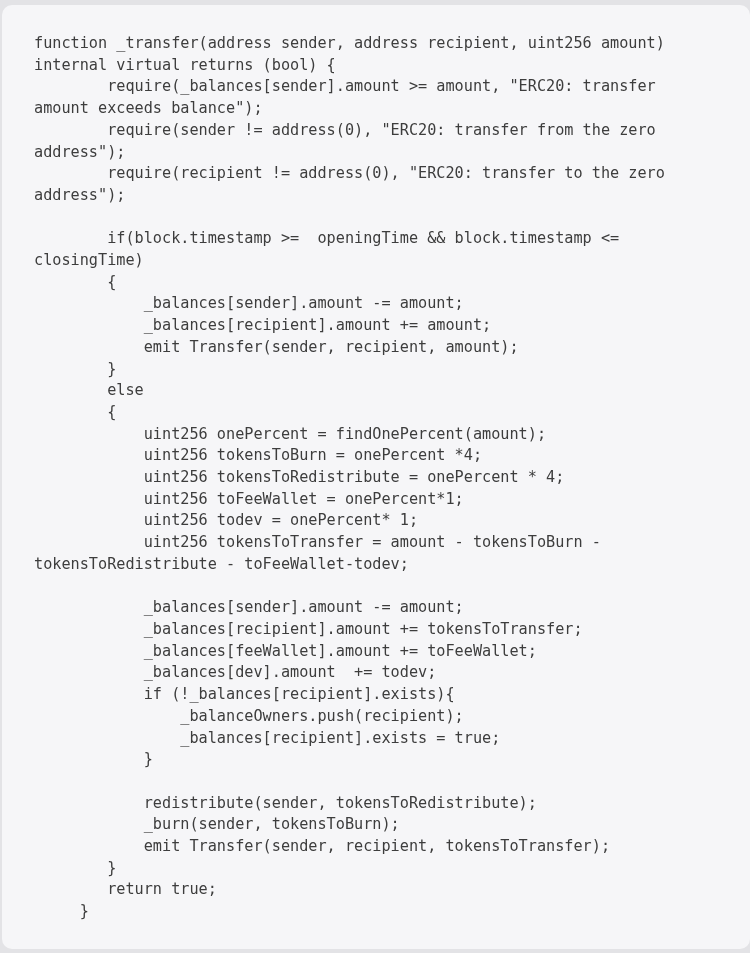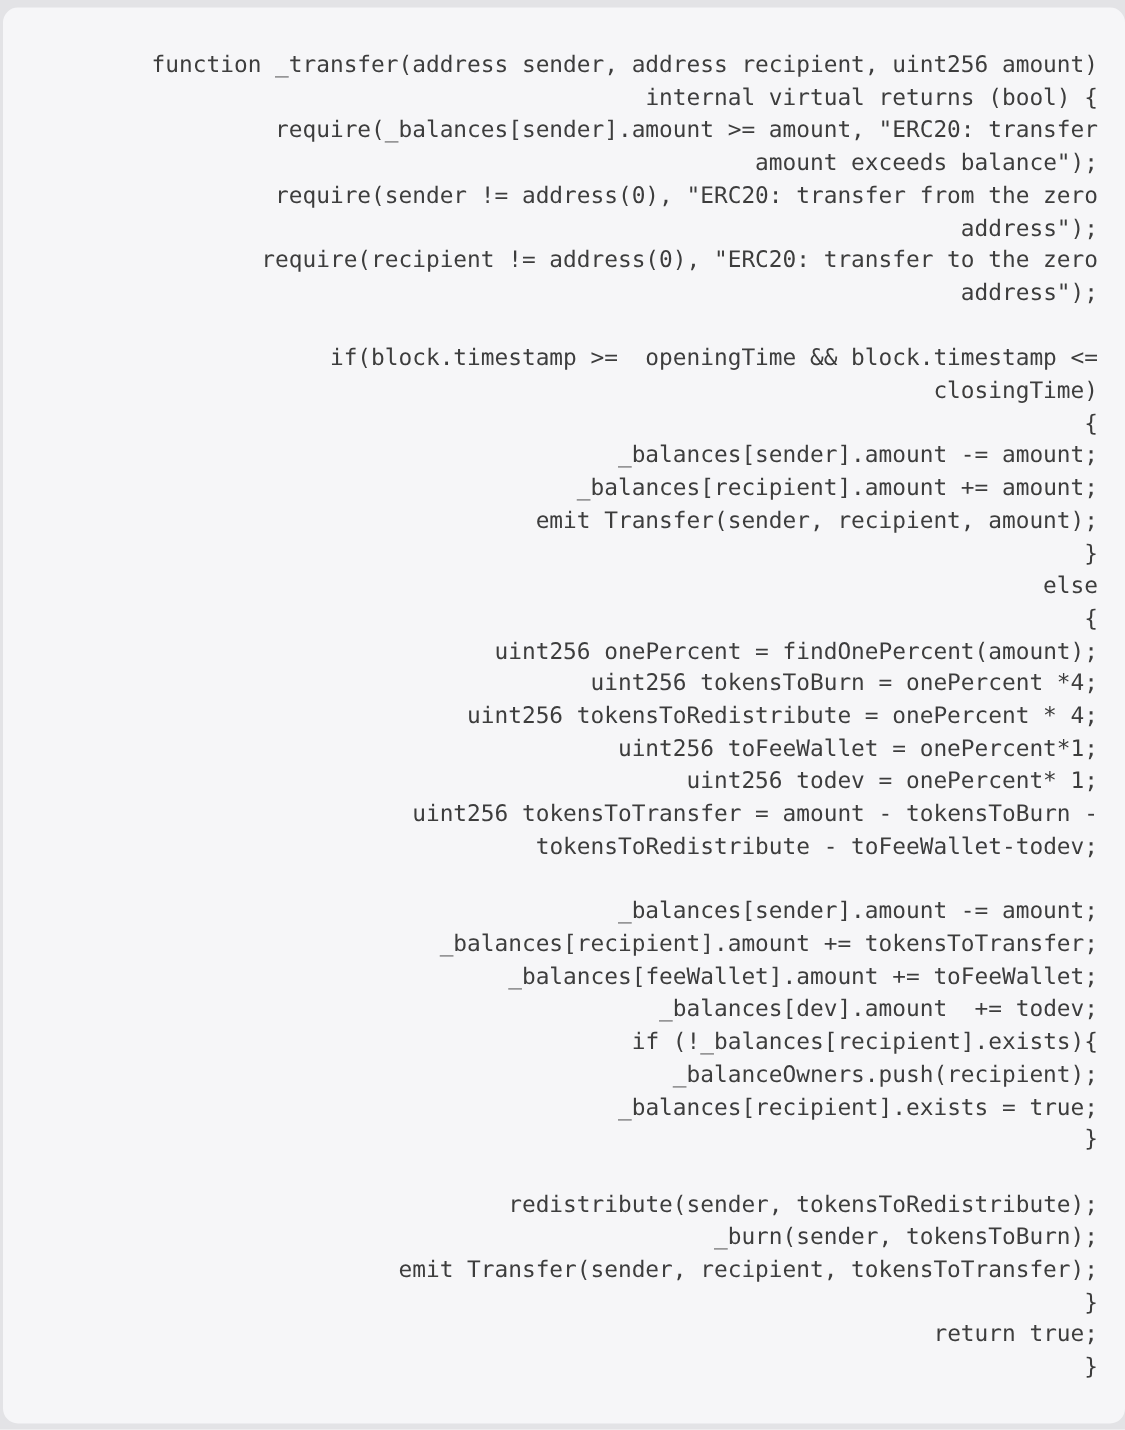--- a/index.html
+++ b/index.html
@@ -15,21 +15,20 @@
     font-family: "DejaVu Sans Mono", monospace;
   }
   .code-card {
     position: absolute;
     top: 5px;
     left: 2px;
     right: 0;
     bottom: 4px;
     background: #f6f6f8;
     border-radius: 10px;
-    text-align: right;
   }
   pre.code {
     margin: 0;
     padding: 28px 18px 0 32px;
     font-family: "DejaVu Sans Mono", monospace;
     font-size: 15.2px;
     line-height: 21.7px;
     color: #3d3d3d;
     white-space: pre;
     -webkit-font-smoothing: antialiased;

